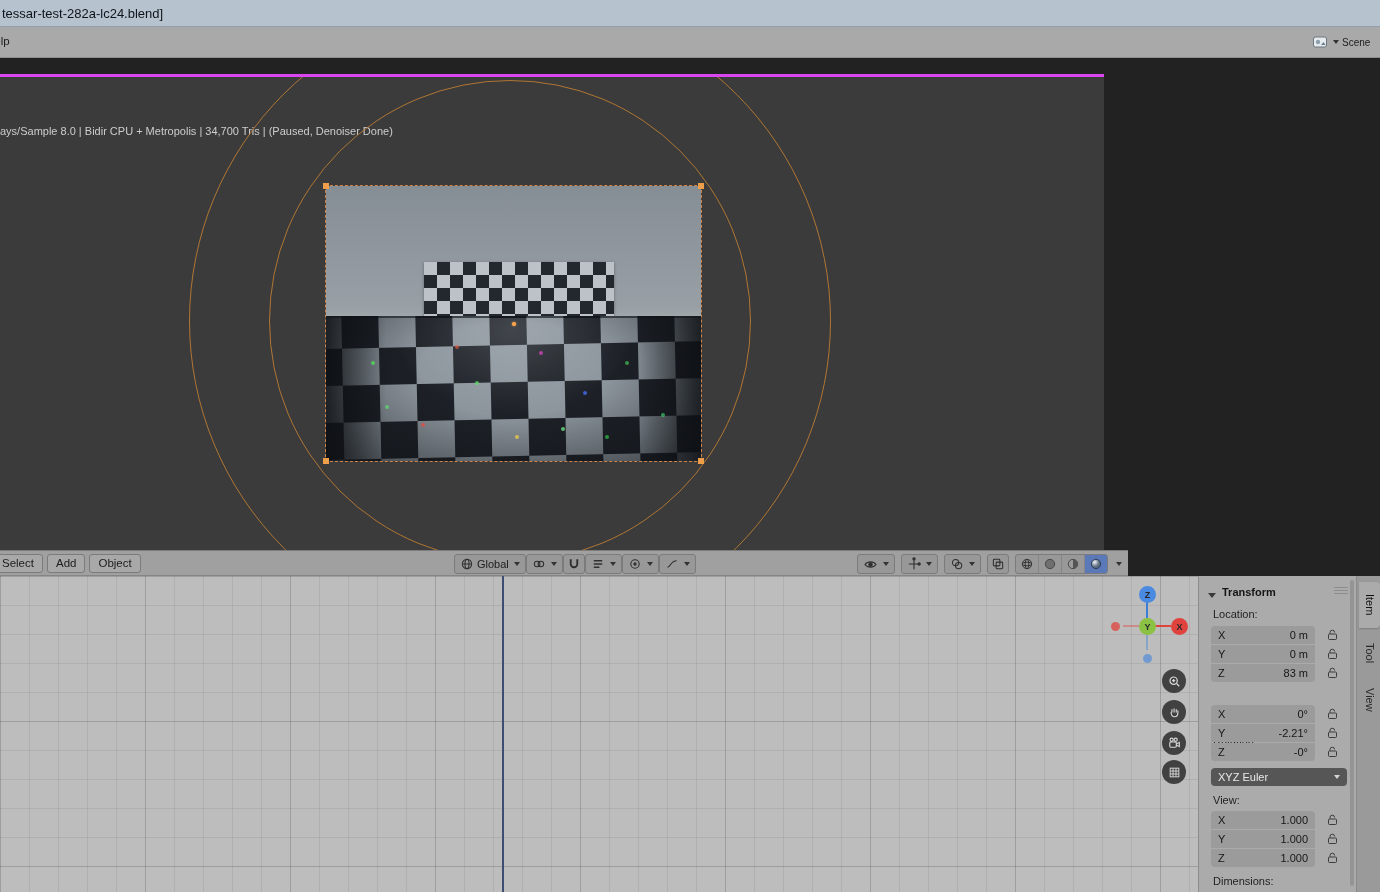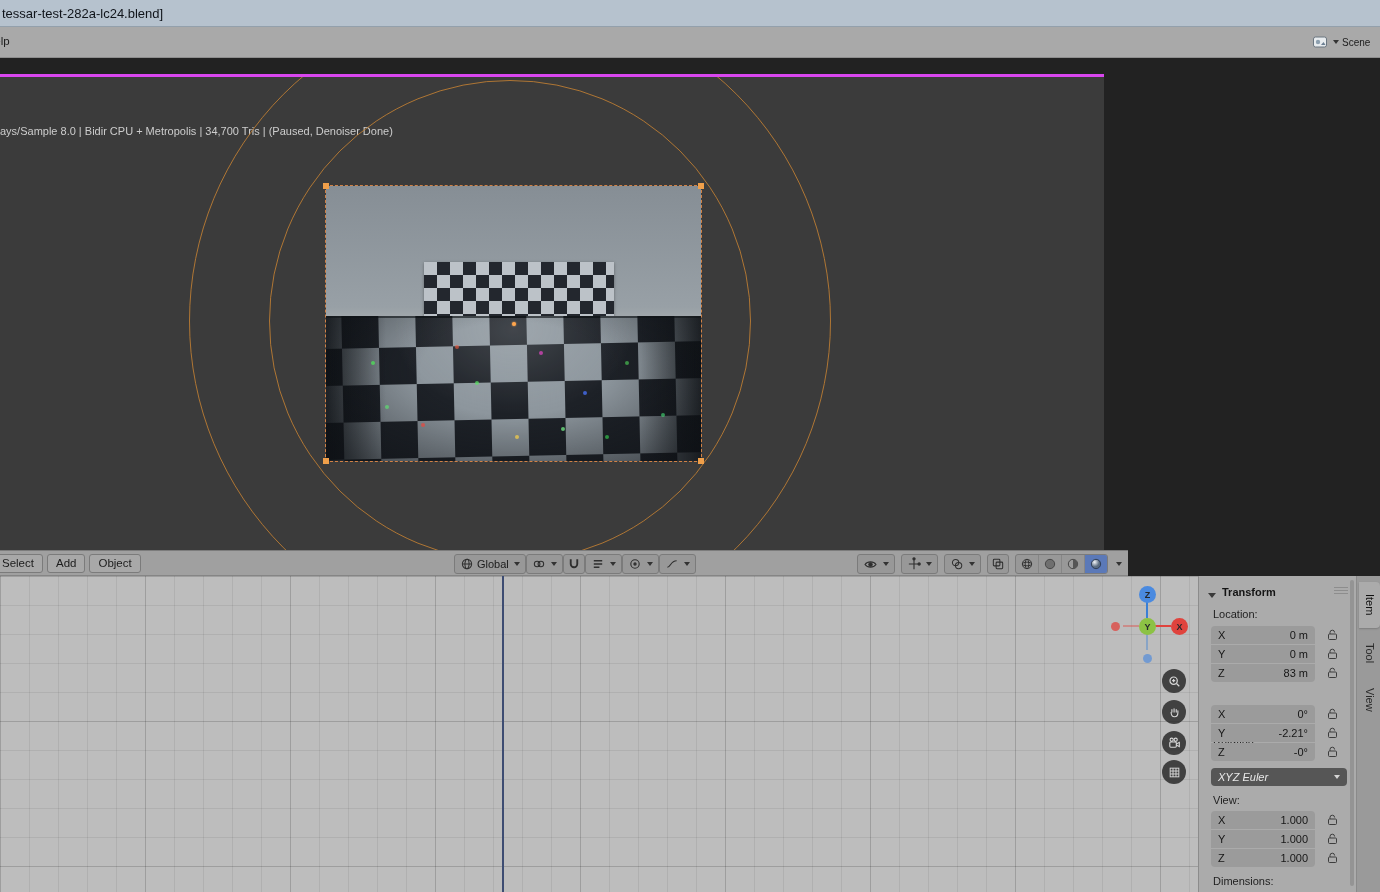--- a/index.html
+++ b/index.html
@@ -460,21 +460,21 @@
       <span class="axis">Z</span>
       <span class="val">-0°</span>
     </div>
     <button class="lock" style="top:167px;">
         <svg width="11" height="12" viewBox="0 0 11 12">
           <path d="M3 5 V3.5 a2.3 2.3 0 0 1 4.6 0" fill="none" stroke="#3d3d3d"></path>
           <rect x="1.5" y="5" width="8" height="5.5" rx="1" fill="none" stroke="#3d3d3d"></rect>
         </svg>
       </button>
 
-    <div class="ddark" style="top:192px;font-style:italic;">
+    <div class="ddark" style="top:192px;">
       <span>XYZ Euler</span>
       <span class="cdn"></span>
     </div>
 
     <div class="plabel" style="top:218px;">View:</div>
     <div class="prow rt" style="top:235px;">
       <span class="axis">X</span>
       <span class="val">1.000</span>
     </div>
     <button class="lock" style="top:235px;">

